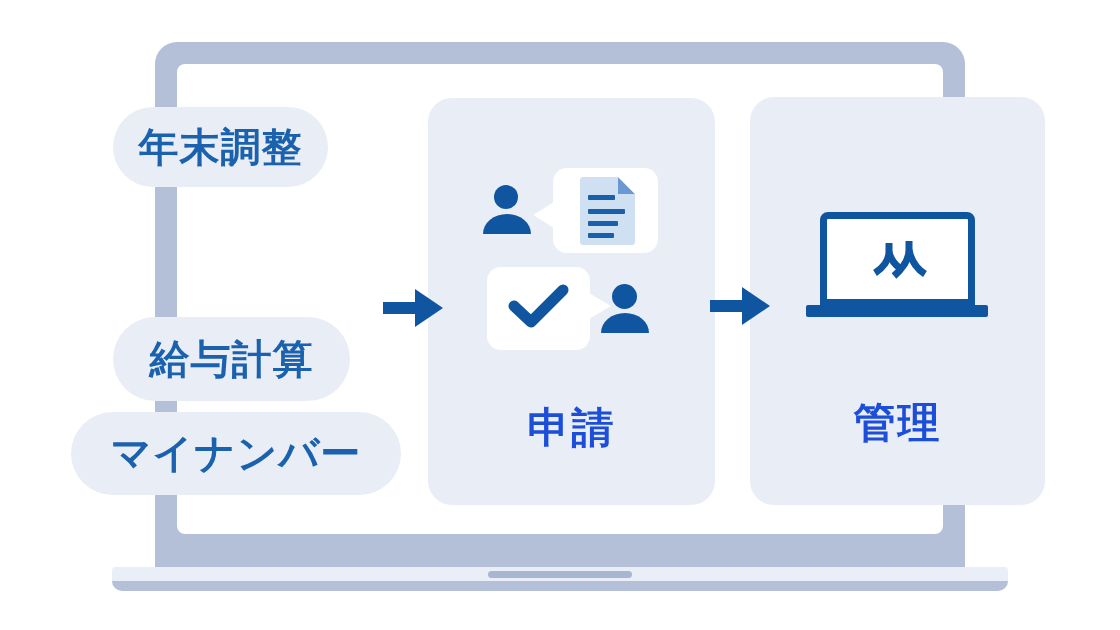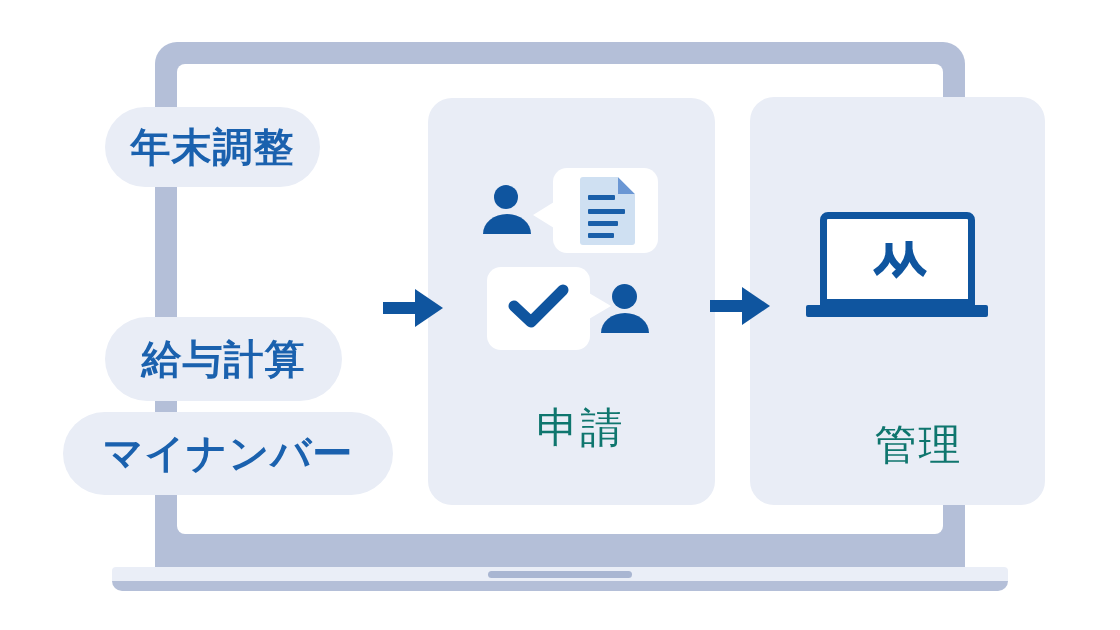--- a/index.html
+++ b/index.html
@@ -12,38 +12,38 @@
   
   .laptop-frame{left:155px;top:42px;width:810px;height:526px;background:#B4BFD8;border-radius:22px 22px 0 0;}
   .laptop-screen{left:177px;top:64px;width:766px;height:470px;background:#ffffff;border-radius:8px;}
   .laptop-base-top{left:112px;top:567px;width:896px;height:14px;background:#EAEEF7;border-radius:4px 4px 0 0;}
   .laptop-hinge{left:488px;top:571px;width:144px;height:7px;background:#A9B6D2;border-radius:4px;}
   .laptop-base-bottom{left:112px;top:581px;width:896px;height:10px;background:#B4BFD8;border-radius:0 0 16px 16px;}
 
   
   .pill{
     background:#E9EDF6;border-radius:44px;color:#1A61AE;font-weight:700;font-size:40px;
-    display:flex;align-items:center;justify-content:center;letter-spacing:1px;
+    display:flex;align-items:center;justify-content:center;letter-spacing:1px;margin-left:8px;
   }
   .pill1{left:105px;top:107px;width:215px;height:80px;}
   .pill2{left:68px; top:211px;width:318px;height:85px;}
   .pill3{left:105px;top:317px;width:237px;height:84px;}
   .pill4{left:63px; top:412px;width:330px;height:83px;}
 
   
   .arrow{width:60px;height:38px;}
   .arrow1{left:383px;top:289px;}
   .arrow2{left:710px;top:287px;}
 
   
   .panel{background:#E9EDF6;border-radius:24px;}
   .panel-apply{left:428px;top:98px;width:287px;height:407px;}
   .panel-manage{left:750px;top:97px;width:295px;height:408px;}
-  .panel-label{left:0;top:302px;width:100%;text-align:center;color:#0f766e;font-weight:400;font-size:42px;letter-spacing:2px;margin-left:9px;}
-  .panel-manage .panel-label{top:320px;padding-left:12px;}
+  .panel-label{left:0;top:302px;width:100%;text-align:center;color:#1d4ed8;font-weight:700;font-size:42px;letter-spacing:2px;}
+  .panel-manage .panel-label{top:298px;}
 
   
   .person-head{background:#0F559F;border-radius:50%;}
   .person-body{background:#0F559F;border-radius:50% 50% 0 0 / 100% 100% 0 0;}
 
   
   .bubble{background:#ffffff;border-radius:14px;}
   .bubble-doc{left:125px;top:70px;width:105px;height:85px;}
   .bubble-check{left:59px;top:169px;width:103px;height:83px;}
   .tail-left{left:-20px;top:34px;width:0;height:0;border-top:13px solid transparent;border-bottom:13px solid transparent;border-right:21px solid #ffffff;}

